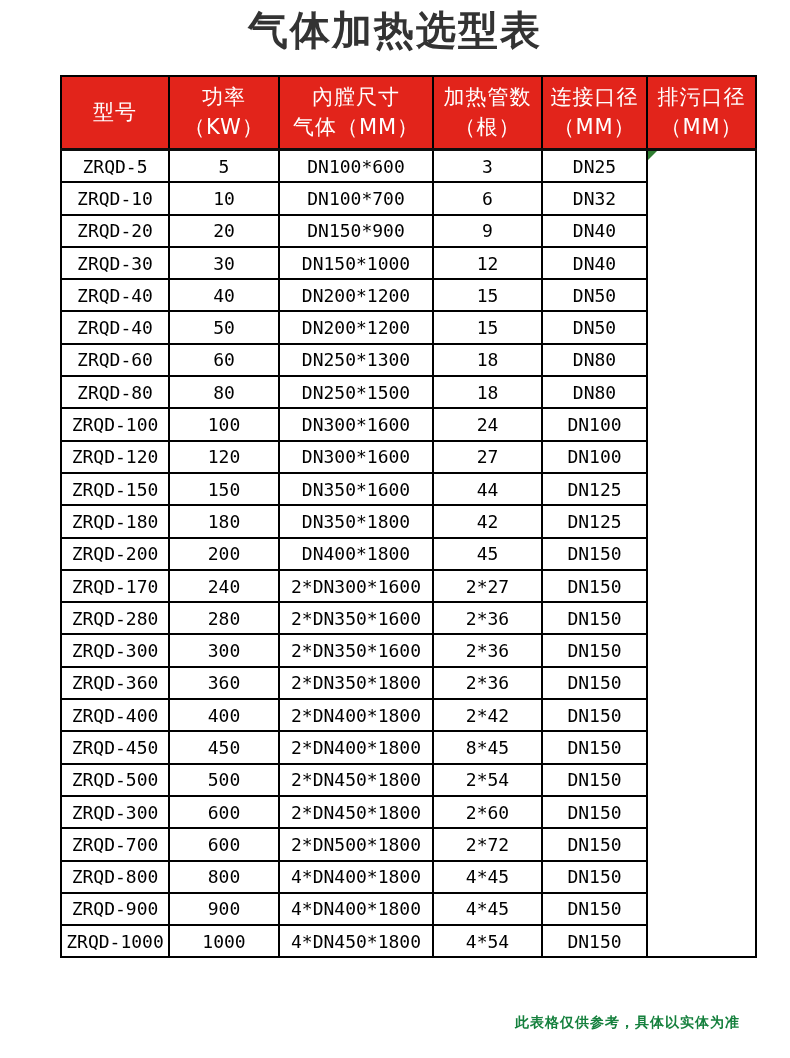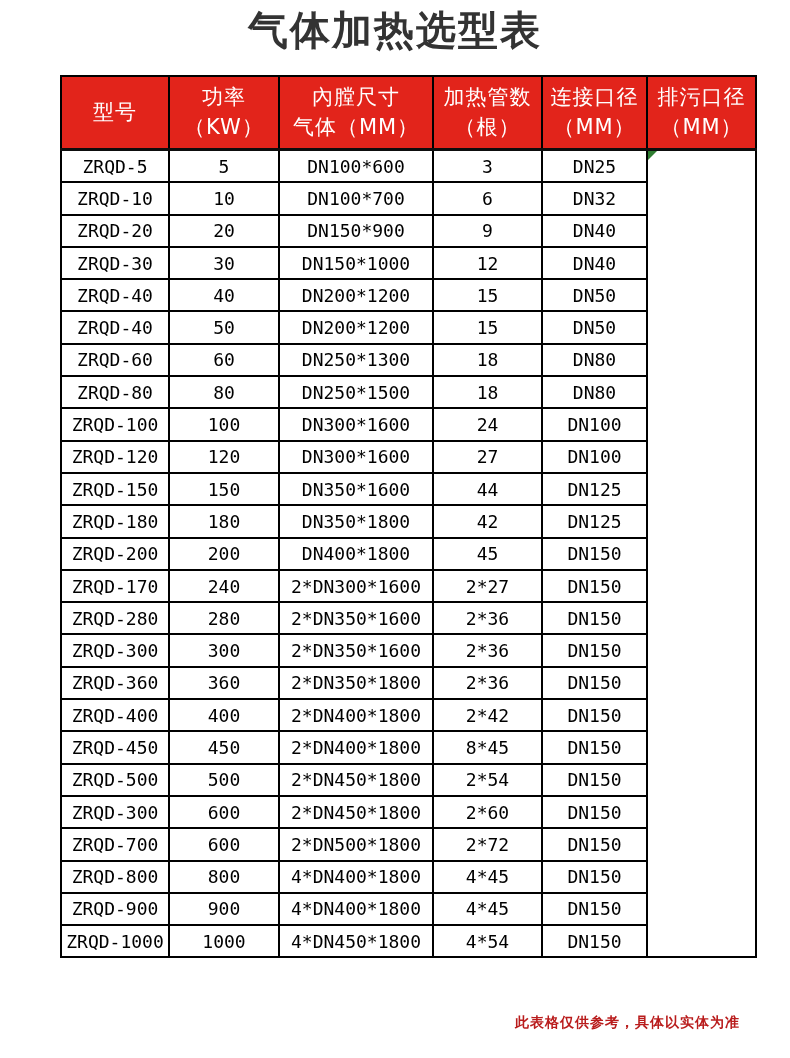--- a/index.html
+++ b/index.html
@@ -81,21 +81,21 @@
     height: 0;
     border-top: 9px solid #2f7d31;
     border-right: 9px solid transparent;
   }
   .footnote {
     position: absolute;
     top: 1014px;
     right: 50px;
     font-size: 14px;
     font-weight: 600;
-    color: #b91c1c;
+    color: #15803d;
     letter-spacing: 1px;
     white-space: nowrap;
   }
 </style>
 </head>
 <body>
 
 <div class="title">气体加热选型表</div>
 
 <table class="spec-table">

